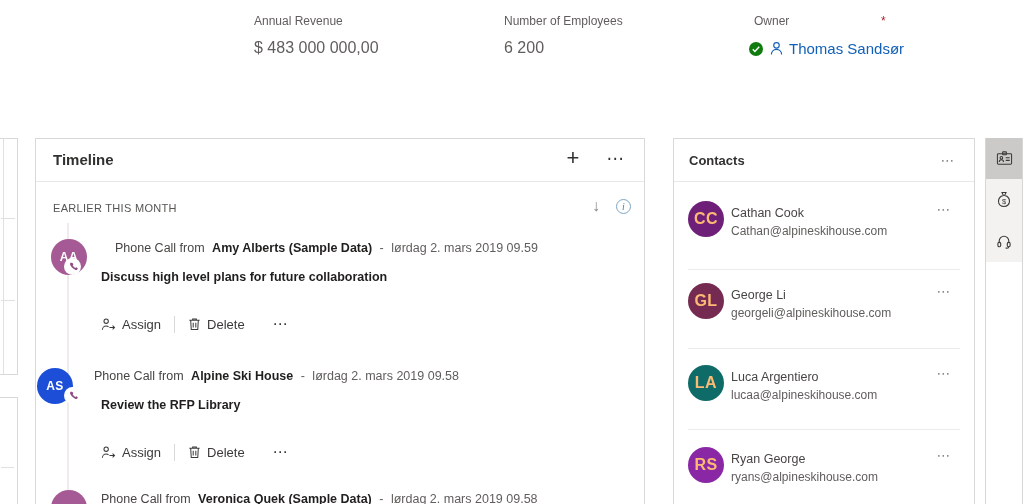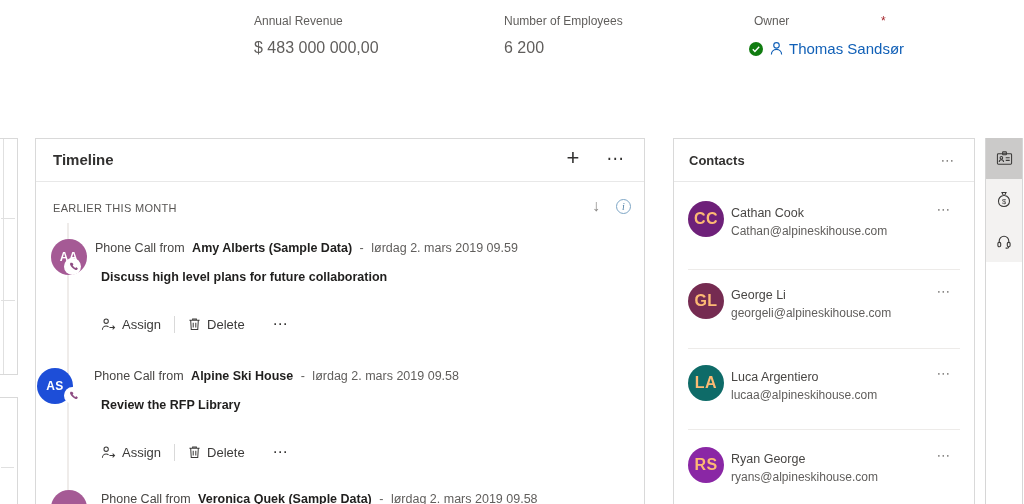--- a/index.html
+++ b/index.html
@@ -116,21 +116,21 @@
     </div>
 
     <div class="connector" style="left:31px;top:84px;bottom:0;"></div>
 
     <div class="tl-avatar" style="left: 15px; top: 100px; background-color: rgb(165, 90, 149);">AA</div>
     <div class="badge" style="left:28px;top:119px;">
       <svg width="10" height="10" viewBox="0 0 18 18" fill="#8E4D83">
           <path d="M6.2 1.7c.4-.4 1.1-.4 1.5 0l1.6 1.6c.4.4.4 1.1 0 1.5l-.9.9c.4 1 1.1 2 2 2.9.9.9 1.9 1.6 2.9 2l.9-.9c.4-.4 1.1-.4 1.5 0l1.6 1.6c.4.4.4 1.1 0 1.5l-1 1c-.7.7-1.7 1-2.6.7-2.1-.8-4.2-2.2-6-4-1.8-1.8-3.2-3.9-4-6-.3-.9 0-1.9.7-2.6l1-1.2z"></path>
         </svg>
     </div>
-    <div class="abs tl-line1 nowrap" style="left:59px;top:102px;">
+    <div class="abs tl-line1 nowrap" style="left:79px;top:102px;">
       <span>Phone Call from</span>
       <span class="tl-name">Amy Alberts (Sample Data)</span>
       <span class="tl-sep">-</span>
       <span class="tl-date">lørdag 2. mars 2019 09.59</span>
     </div>
     <div class="abs tl-subject nowrap" style="left:65px;top:131px;">Discuss high level plans for future collaboration</div>
     <div class="abs tl-actions" style="left:65px;top:176px;">
       <span class="act">
         <span style="display:flex;">
           <svg width="15" height="15" viewBox="0 0 16 16" fill="none" stroke="#3B3A39" stroke-width="1.1">

